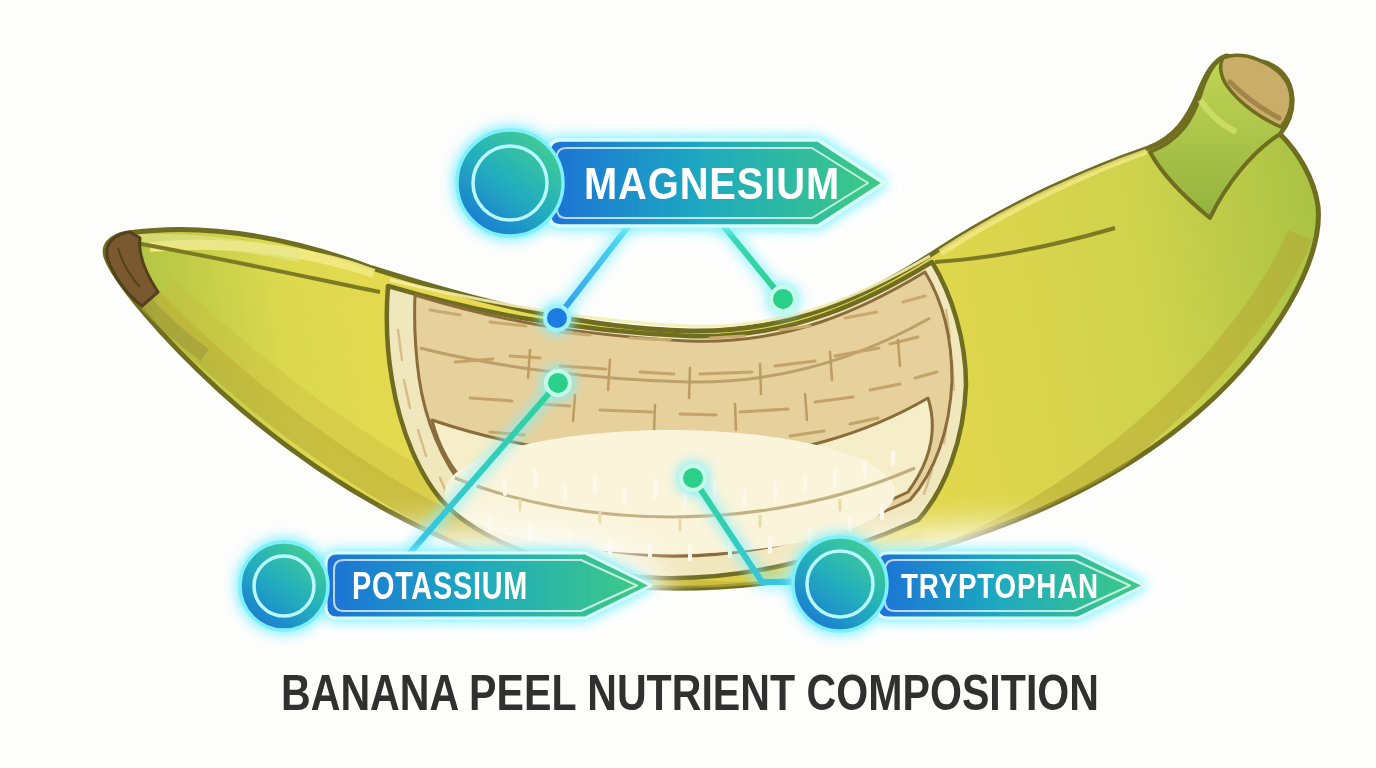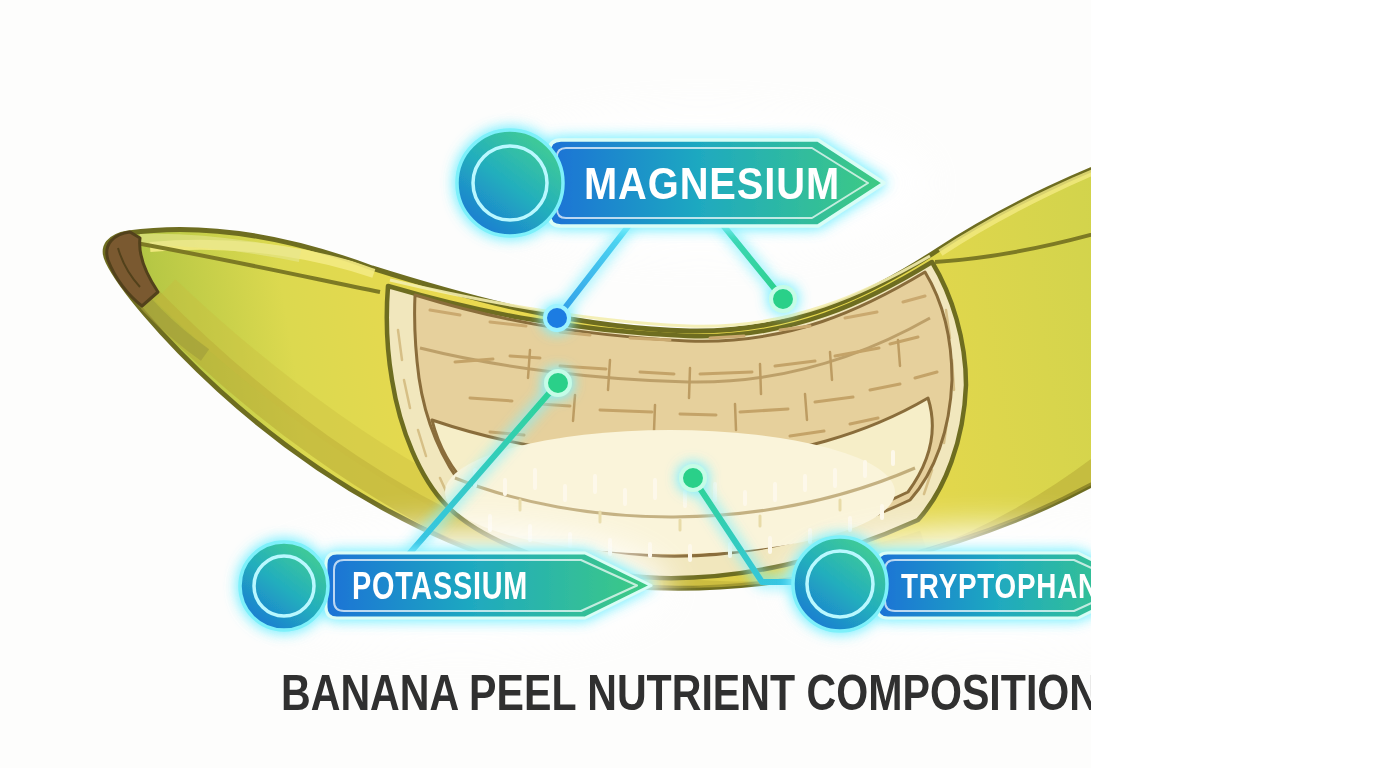--- a/index.html
+++ b/index.html
@@ -1,18 +1,18 @@
 <!DOCTYPE html>
 <html><head>
 <meta charset="utf-8">
 <style>
   html,body{margin:0;padding:0;background:#ffffff;}
   .stage{
     position:relative;
-    width:1091px;height:768px;
+    width:1376px;height:768px;
     background:#fdfdfc;
     overflow:hidden;
     font-family:"Liberation Sans", sans-serif;
   }
   svg{display:block;}
   .banner-text{
     font-family:"Liberation Sans", sans-serif;
     font-weight:bold;
     fill:#ffffff;
     letter-spacing:1px;

